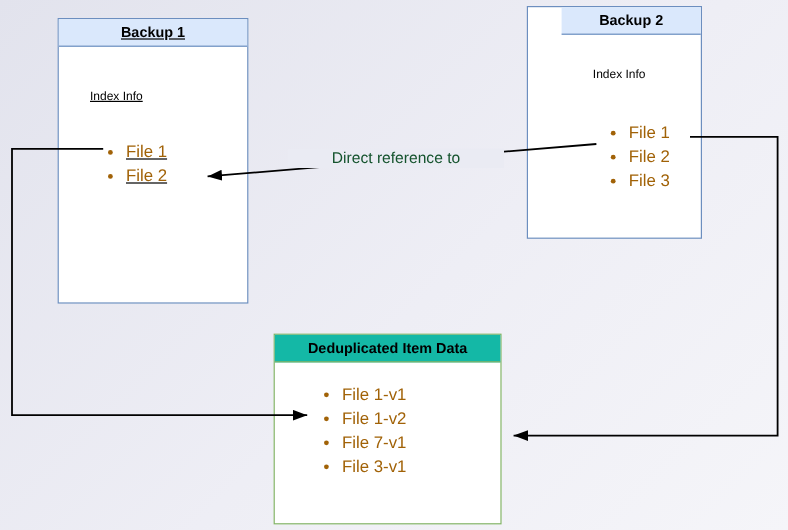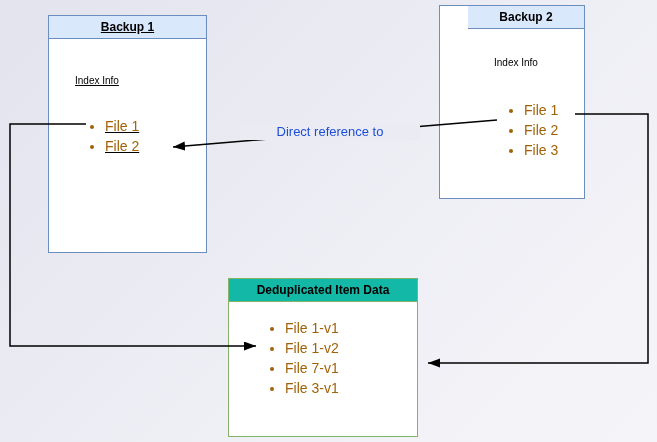--- a/index.html
+++ b/index.html
@@ -72,21 +72,21 @@
     stroke-width: 1.5px;
   }
   .edge-label {
     position: absolute;
     left: 240px;
     top: 124px;
     width: 180px;
     text-align: center;
     font-size: 13px;
     line-height: 16px;
-    color: #1d4ed8;
+    color: #14532d;
     background: #eaebf3;
     z-index: 6;
   }
 </style>
 </head>
 <body>
 
 <div class="canvas">
 
   <svg class="edges" viewBox="0 0 657 442">

